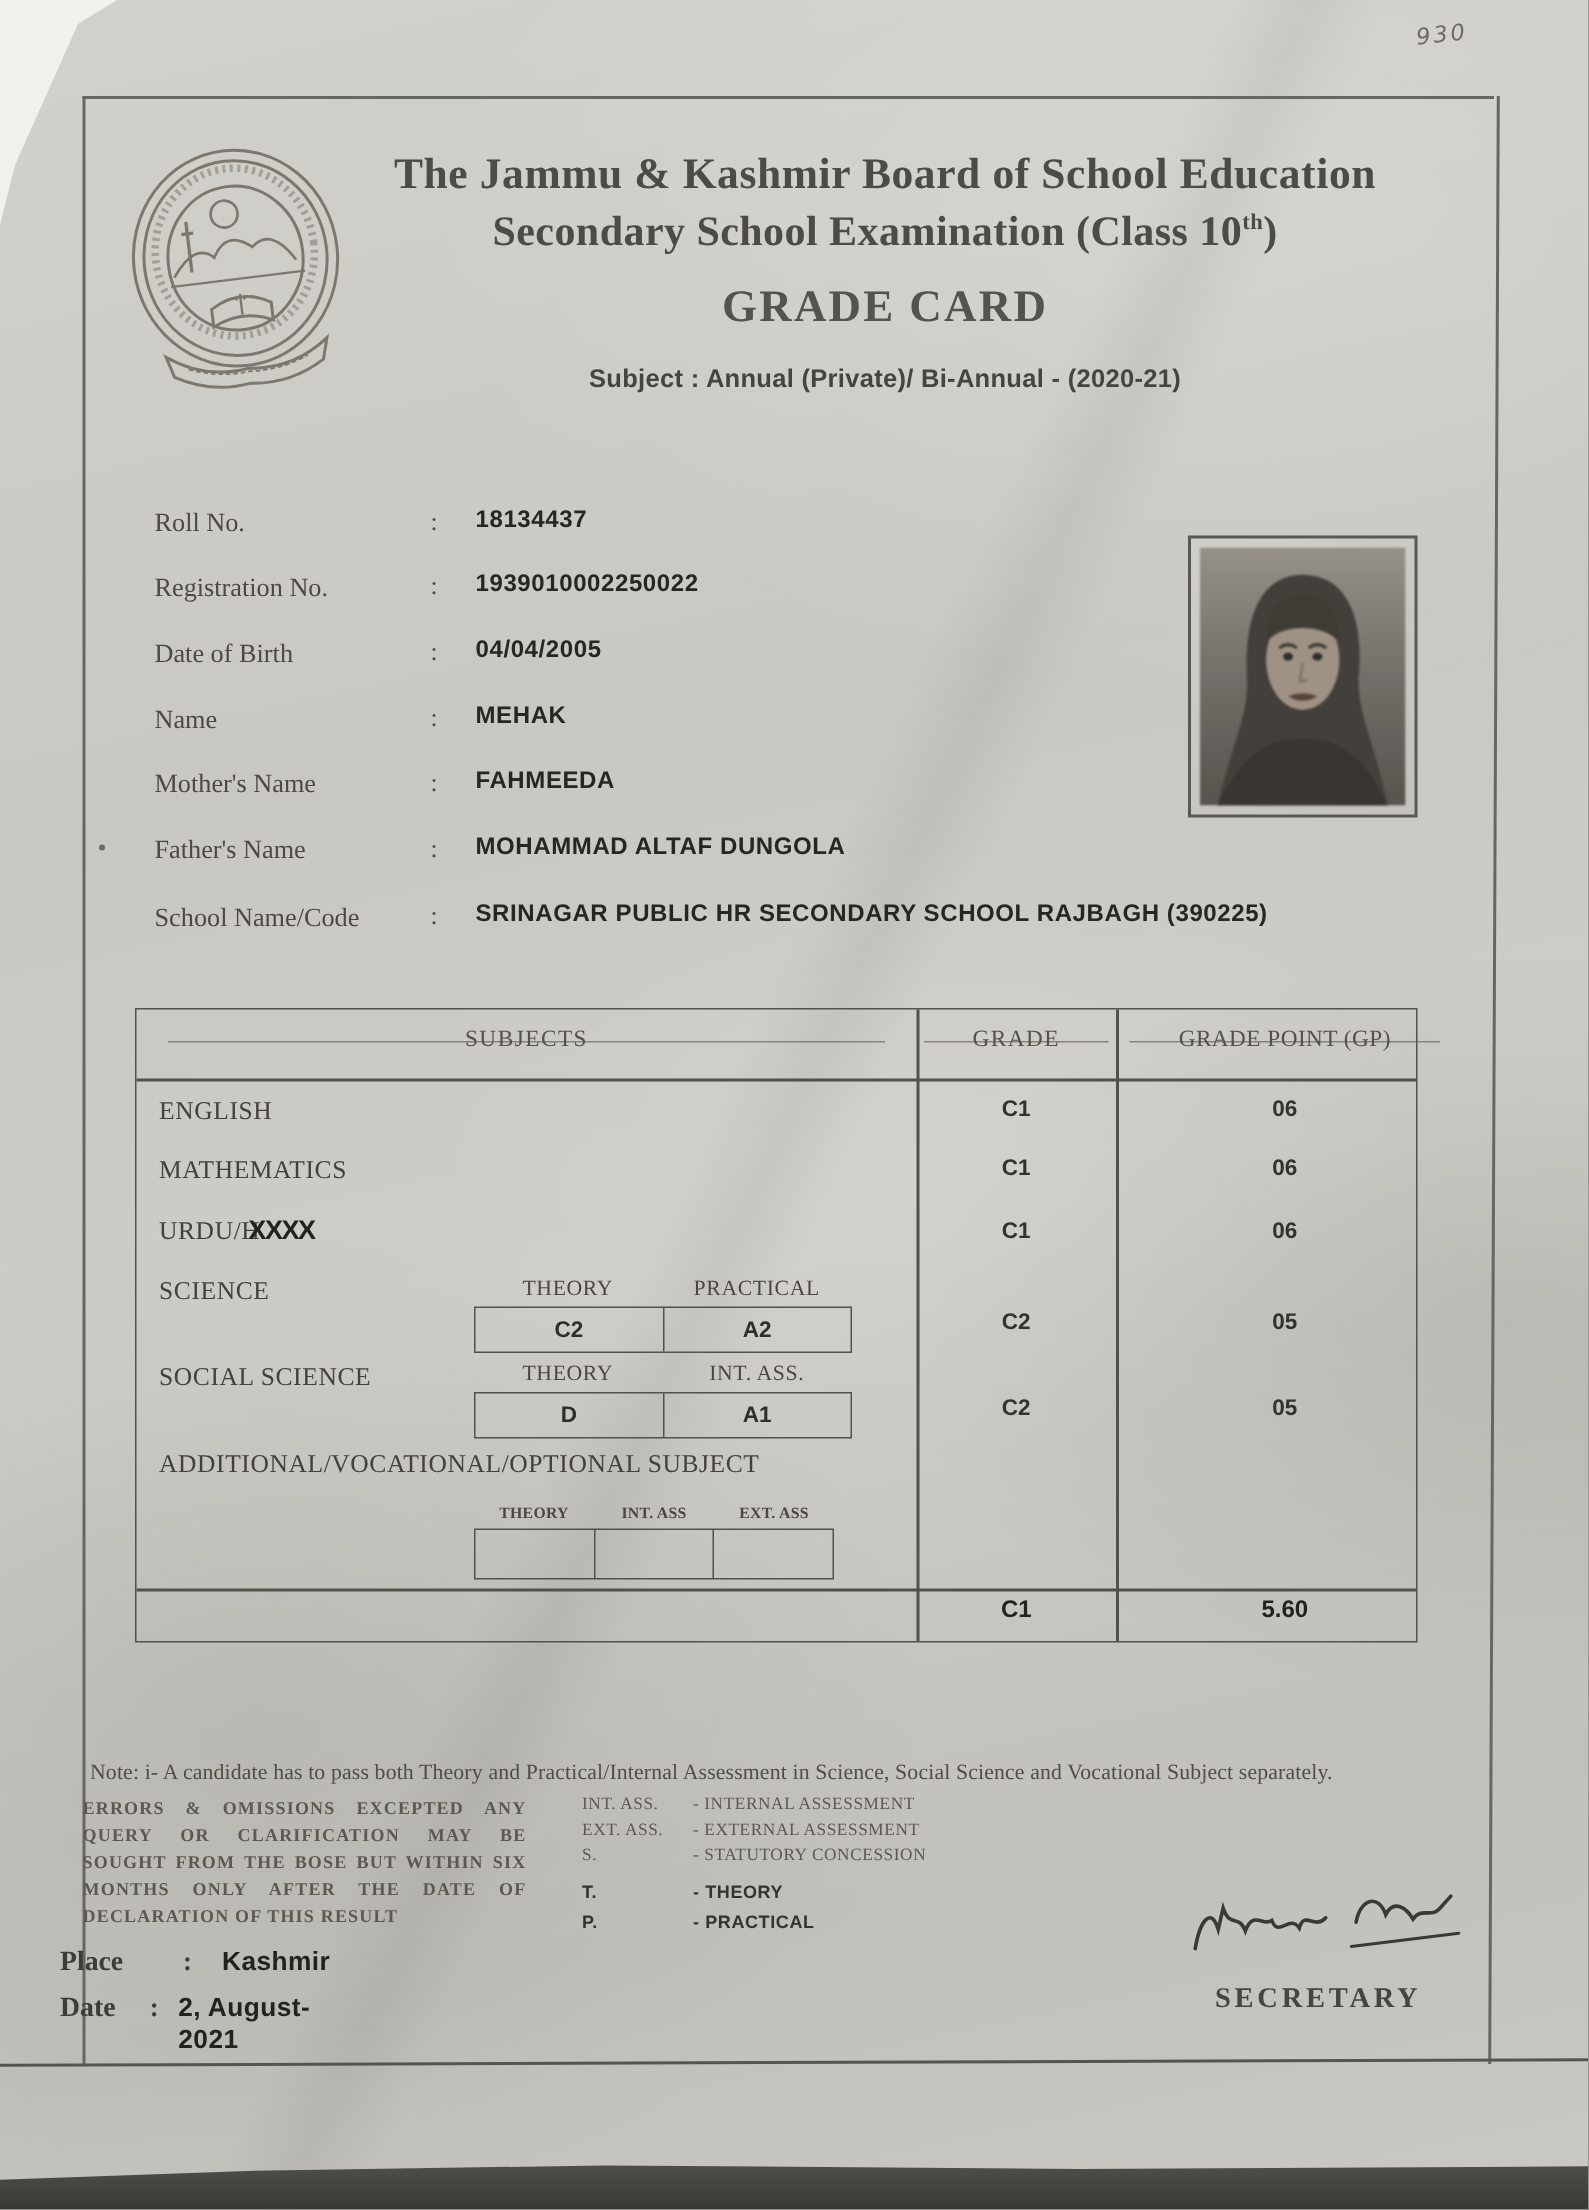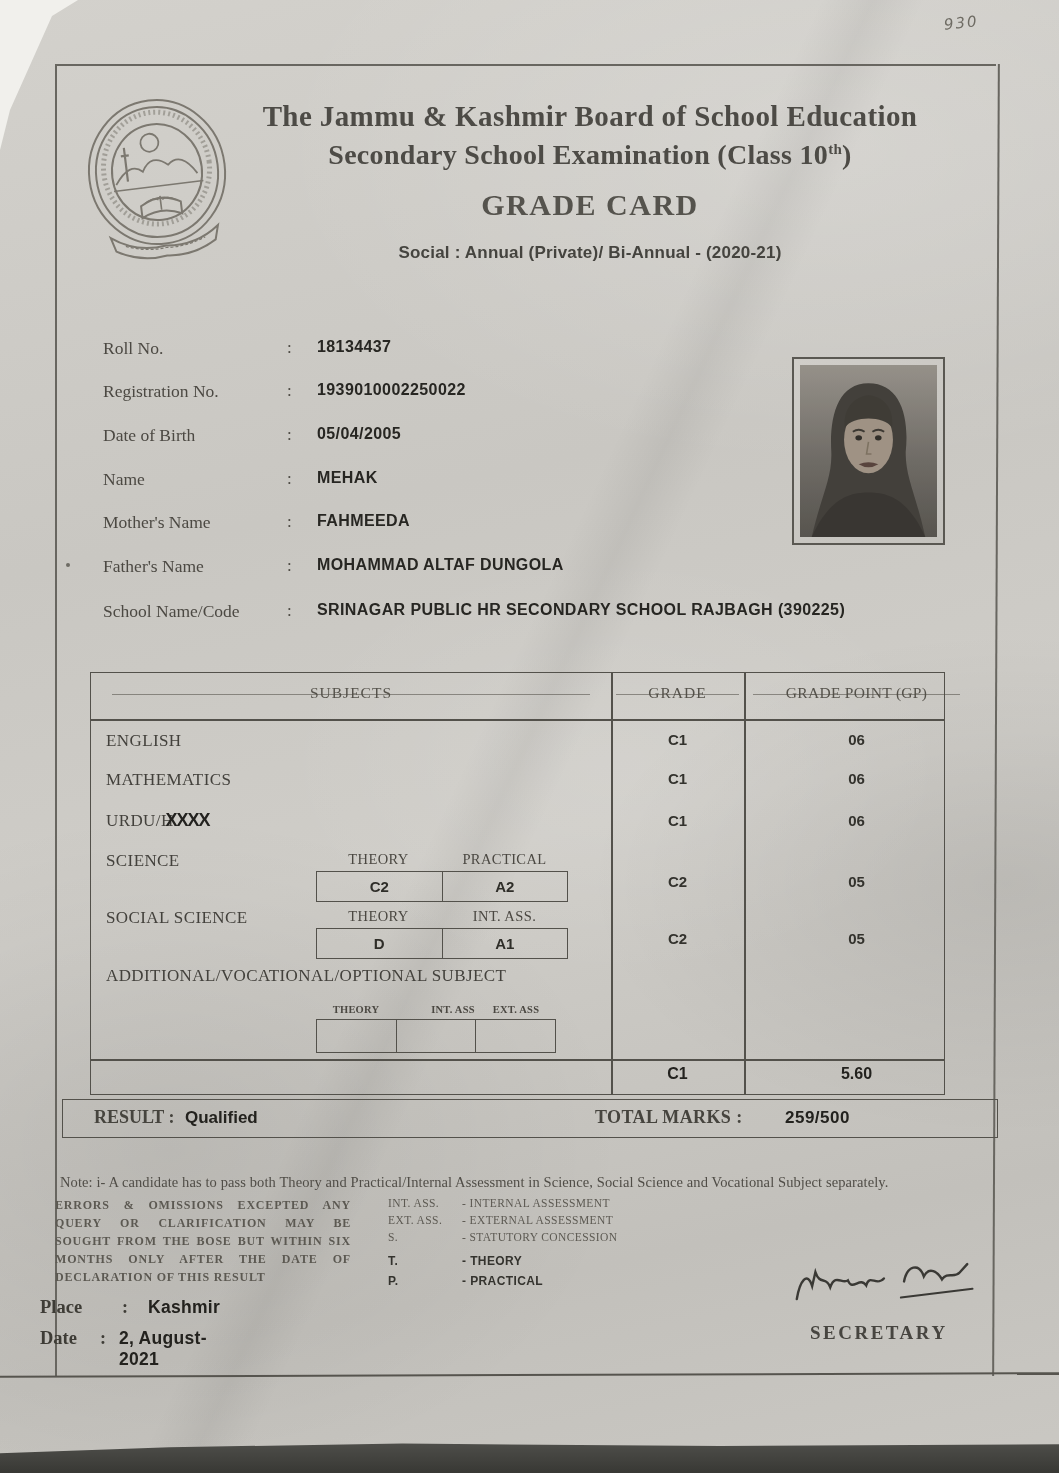--- a/index.html
+++ b/index.html
@@ -120,40 +120,40 @@
       <path d="M22,138 Q46,156 76,152 Q106,156 130,138 L126,152 Q102,166 76,162 Q50,166 26,152 Z" stroke-width="2"></path>
       <path d="M36,148 Q56,156 76,154 Q96,156 116,148" stroke-width="1.2" stroke-dasharray="3 2"></path>
     </g>
   </svg>
 
   <div class="hdr">
     <div class="t1">The Jammu &amp; Kashmir Board of School Education</div>
     <div class="t2"><span>Secondary School Examination (Class 10</span><sup>th</sup><span>)</span></div>
     <div class="gcard">GRADE CARD</div>
     <div class="session">
-      <span>Social :</span>
+      <span>Subject :</span>
       <span>Annual (Private)/ Bi-Annual - (2020-21)</span>
     </div>
   </div>
 
   <div class="fields">
     <div class="frow" style="top:0">
         <span class="flabel">Roll No.</span>
         <span class="fcolon">:</span>
         <span class="fvalue">18134437</span>
       </div>
     <div class="frow" style="top:43px">
         <span class="flabel">Registration No.</span>
         <span class="fcolon">:</span>
         <span class="fvalue">1939010002250022</span>
       </div>
     <div class="frow" style="top:87px">
         <span class="flabel">Date of Birth</span>
         <span class="fcolon">:</span>
-        <span class="fvalue">05/04/2005</span>
+        <span class="fvalue">04/04/2005</span>
       </div>
     <div class="frow" style="top:131px">
         <span class="flabel">Name</span>
         <span class="fcolon">:</span>
         <span class="fvalue">MEHAK</span>
       </div>
     <div class="frow" style="top:174px">
         <span class="flabel">Mother's Name</span>
         <span class="fcolon">:</span>
         <span class="fvalue">FAHMEEDA</span>
@@ -230,38 +230,32 @@
     <div class="slab" style="left:350px;width:127px;top:235px">INT. ASS.</div>
     <div class="sbox" style="left:225px;top:255px;width:252px;height:31px">
       <div class="cell">D</div>
       <div class="cell">A1</div>
     </div>
     <div class="gval" style="top:257px">C2</div>
     <div class="pval" style="top:257px">05</div>
 
     <div class="subj" style="top:293px">ADDITIONAL/VOCATIONAL/OPTIONAL SUBJECT</div>
     <div class="slab mini" style="left:225px;width:80px;top:331px">THEORY</div>
-    <div class="slab mini" style="left:322px;width:80px;top:331px">INT. ASS</div>
+    <div class="slab mini" style="left:305px;width:80px;top:331px">INT. ASS</div>
     <div class="slab mini" style="left:385px;width:80px;top:331px">EXT. ASS</div>
     <div class="sbox" style="left:225px;top:346px;width:240px;height:34px">
       <div class="cell"></div>
       <div class="cell"></div>
       <div class="cell"></div>
     </div>
 
     <div class="gval cgpa-g">C1</div>
     <div class="pval cgpa-g">5.60</div>
   </div>
 
-  <div class="result-box">
-    <span class="r-label">RESULT :</span>
-    <span class="r-value">Qualified</span>
-    <span class="r-tlabel">TOTAL MARKS :</span>
-    <span class="r-tvalue">259/500</span>
-  </div>
 
   <div class="note">Note: i- A candidate has to pass both Theory and Practical/Internal Assessment in Science, Social Science and Vocational Subject separately.</div>
 
   <div class="errors">ERRORS &amp; OMISSIONS EXCEPTED ANY QUERY OR CLARIFICATION MAY BE SOUGHT FROM THE BOSE BUT WITHIN SIX MONTHS ONLY AFTER THE DATE OF DECLARATION OF THIS RESULT</div>
 
   <div class="abbrs">
     <div class="abrow" style="top:0"><span class="ab">INT. ASS.</span><span>- INTERNAL ASSESSMENT</span></div>
     <div class="abrow" style="top:17px"><span class="ab">EXT. ASS.</span><span>- EXTERNAL ASSESSMENT</span></div>
     <div class="abrow" style="top:34px"><span class="ab">S.</span><span>- STATUTORY CONCESSION</span></div>
     <div class="abrow bold" style="top:57px"><span class="ab">T.</span><span>- THEORY</span></div>

